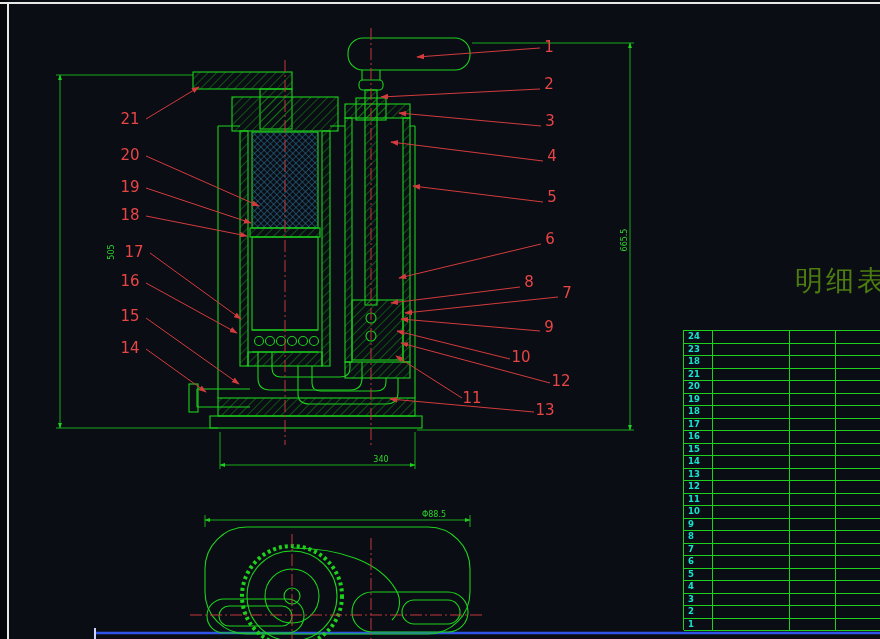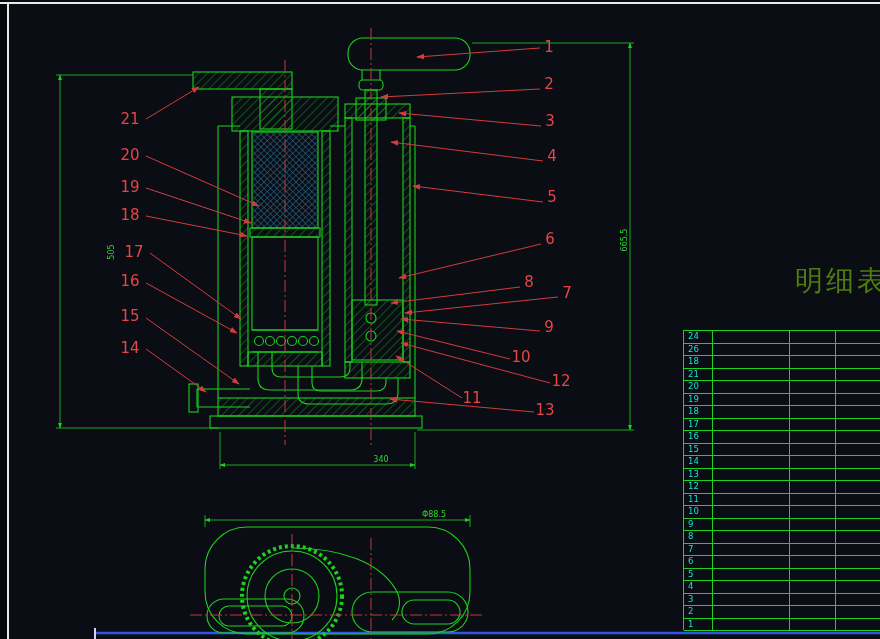--- a/index.html
+++ b/index.html
@@ -4,21 +4,21 @@
 <style>
   html,body{margin:0;padding:0;background:#000;}
   .stage{position:relative;width:880px;height:639px;background:#0b0d15;overflow:hidden;
          font-family:"DejaVu Sans",sans-serif;}
   .callout{position:absolute;transform:translate(-50%,-50%);color:#e84545;font-size:15px;
            line-height:1;user-select:none;}
   .parts-title{position:absolute;left:795px;top:262px;color:#4d7c0f;font-size:28px;
                letter-spacing:3px;white-space:nowrap;}
   .ptable{position:absolute;left:683px;top:330px;width:197px;height:300px;
           border-left:1px solid #1dd11d;border-top:1px solid #1dd11d;box-sizing:border-box;}
-  .trow{display:flex;height:12.5px;box-sizing:border-box;border-bottom:1px solid #1dd11d;}
+  .trow{display:flex;height:12.5px;box-sizing:border-box;border-bottom:1px solid #1dd11d;font-weight:bold;}
   .tc{box-sizing:border-box;height:100%;border-right:1px solid #1dd11d;}
   .tc-no{width:29px;color:#17e2d0;font-size:8.5px;line-height:11.5px;padding-left:4px;}
   .tc-name{width:78px;}
   .tc-qty{width:46px;}
   .tc-mat{width:44px;border-right:none;}
   svg{position:absolute;left:0;top:0;}
 </style>
 </head>
 <body>
 
@@ -189,21 +189,21 @@
   <div class="parts-title">明细表</div>
 
   <div class="ptable">
     <div class="trow">
         <div class="tc tc-no">24</div>
         <div class="tc tc-name"></div>
         <div class="tc tc-qty"></div>
         <div class="tc tc-mat"></div>
       </div>
     <div class="trow">
-        <div class="tc tc-no">26</div>
+        <div class="tc tc-no">23</div>
         <div class="tc tc-name"></div>
         <div class="tc tc-qty"></div>
         <div class="tc tc-mat"></div>
       </div>
     <div class="trow">
         <div class="tc tc-no">18</div>
         <div class="tc tc-name"></div>
         <div class="tc tc-qty"></div>
         <div class="tc tc-mat"></div>
       </div>

